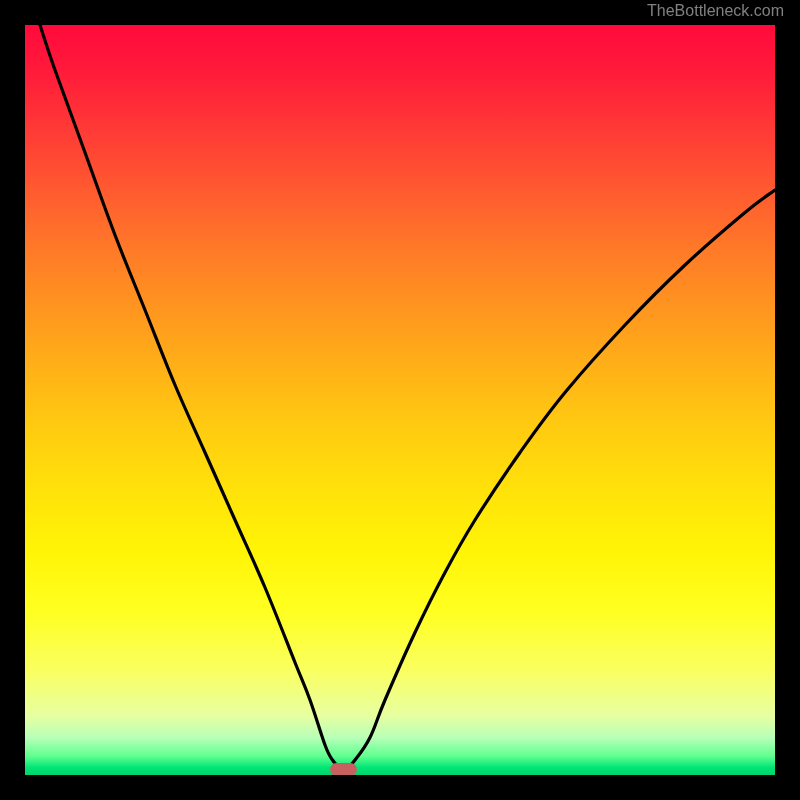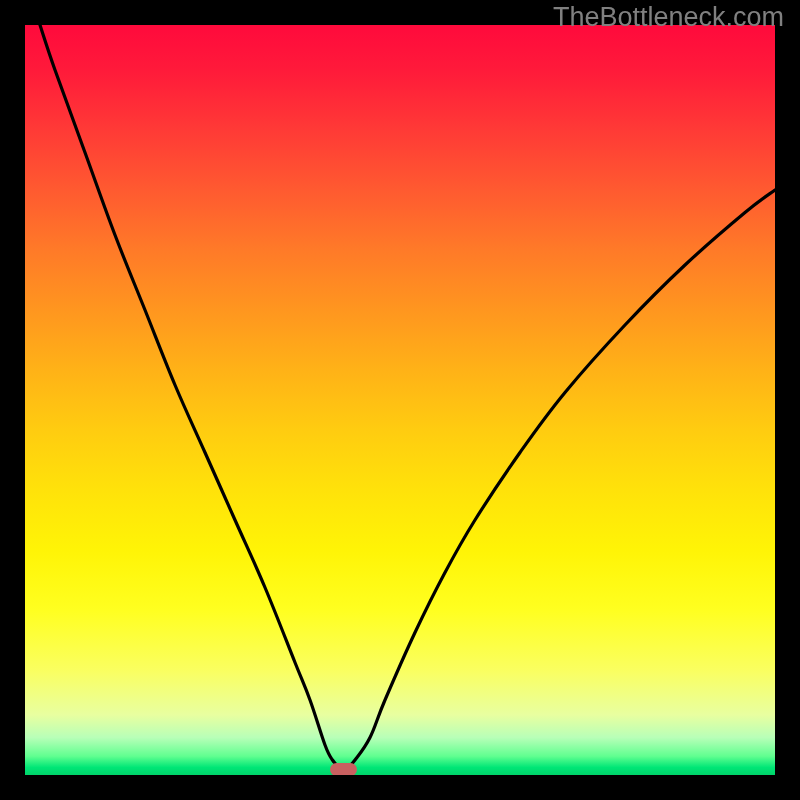--- a/index.html
+++ b/index.html
@@ -54,21 +54,21 @@
   .curve-svg {
     position: absolute;
     inset: 0;
     width: 100%;
     height: 100%;
   }
   .watermark {
     position: absolute;
     top: 2px;
     right: 16px;
-    font-size: 27px;
+    font-size: 16px;
     font-weight: 500;
     color: #808080;
     letter-spacing: 0px;
   }
   .marker {
     position: absolute;
     background: #c86060;
     border-radius: 9px;
   }
 </style>

